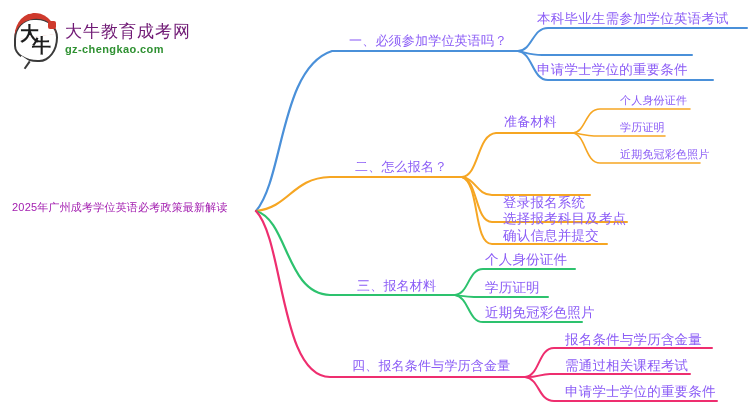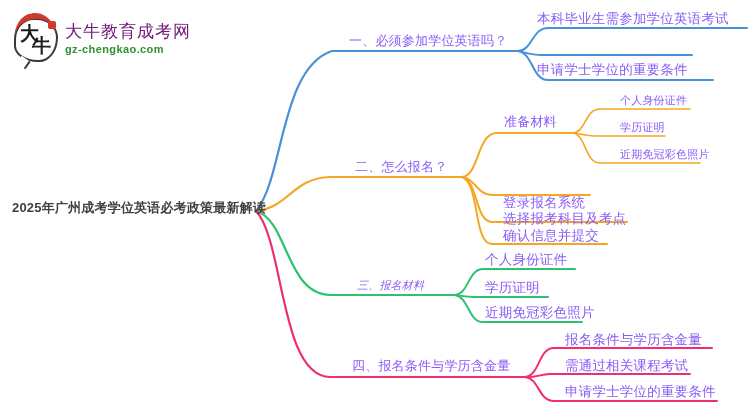--- a/index.html
+++ b/index.html
@@ -6,34 +6,34 @@
   .stage {
     position:relative; width:750px; height:410px; background:#ffffff;
     font-family:"Liberation Sans","DejaVu Sans",sans-serif; overflow:hidden;
   }
   svg.links { position:absolute; left:0; top:0; }
   svg.links path { fill:none; stroke-linecap:round; stroke-linejoin:round; }
   .node {
     position:absolute; white-space:nowrap; color:#8b5cf6;
     font-size:13.5px; line-height:1.1; letter-spacing:0.2px;
   }
-  .n-root  { left:12px;  top:201px; font-size:13px; color:#404040; font-weight:700; }
+  .n-root  { left:12px;  top:201px; font-size:11px; color:#a21caf; font-weight:400; }
   .n-b1    { left:349px; top:34px;  font-size:13px; }
   .n-b1c1  { left:537px; top:12px; }
   .n-b1c2  { left:537px; top:39px; }
   .n-b1c3  { left:537px; top:63px; }
   .n-b2    { left:355px; top:160px; font-size:13px; }
   .n-b2c1  { left:504px; top:115px; font-size:13px; }
   .n-b2g1  { left:620px; top:94px;  font-size:11px; }
   .n-b2g2  { left:620px; top:121px; font-size:11px; }
   .n-b2g3  { left:620px; top:148px; font-size:11px; }
   .n-b2c2  { left:503px; top:196px;text-align:center; }
   .n-b2c3  { left:503px; top:212px; }
   .n-b2c4  { left:503px; top:229px; }
-  .n-b3    { left:357px; top:279px; font-size:11px;font-style:italic; }
+  .n-b3    { left:357px; top:279px; font-size:13px; }
   .n-b3c1  { left:485px; top:253px; }
   .n-b3c2  { left:485px; top:281px; }
   .n-b3c3  { left:485px; top:306px; }
   .n-b4    { left:352px; top:359px; font-size:13px; }
   .n-b4c1  { left:565px; top:333px; }
   .n-b4c2  { left:565px; top:359px; }
   .n-b4c3  { left:565px; top:385px; }
 
   
   .logo { position:absolute; left:13px; top:12px; width:190px; height:60px; }

